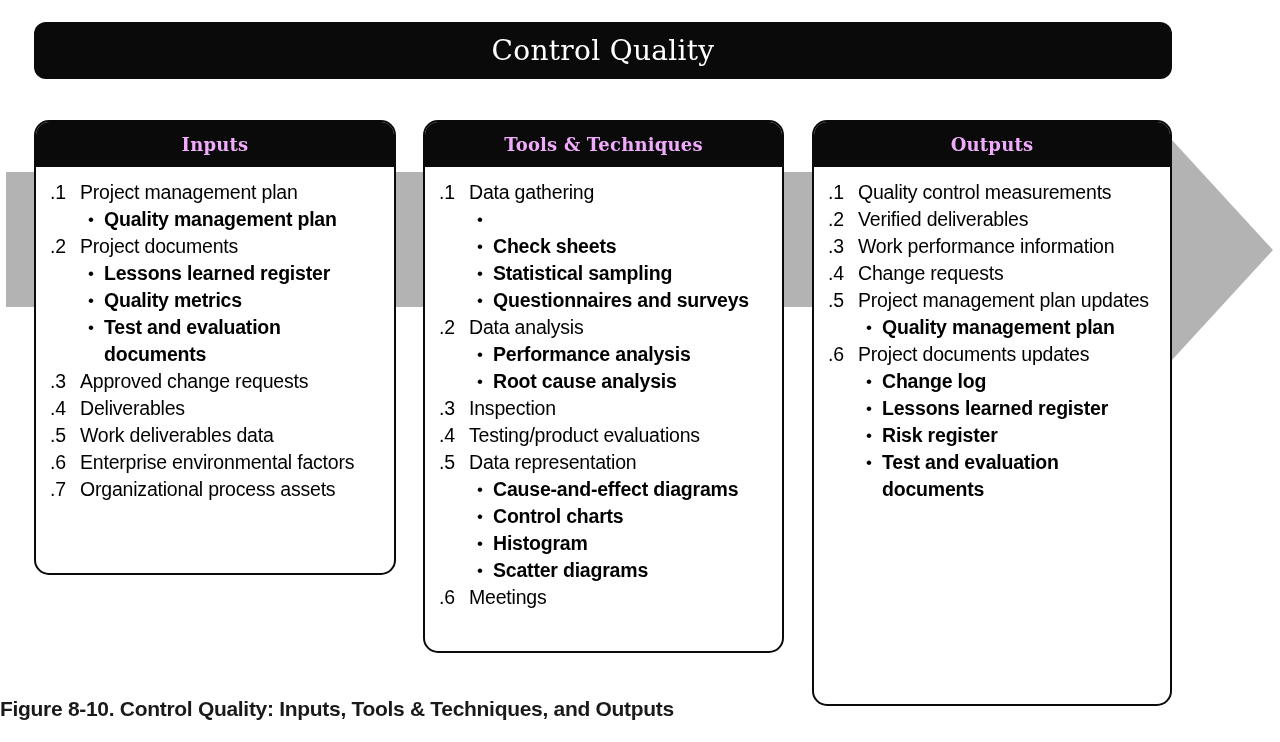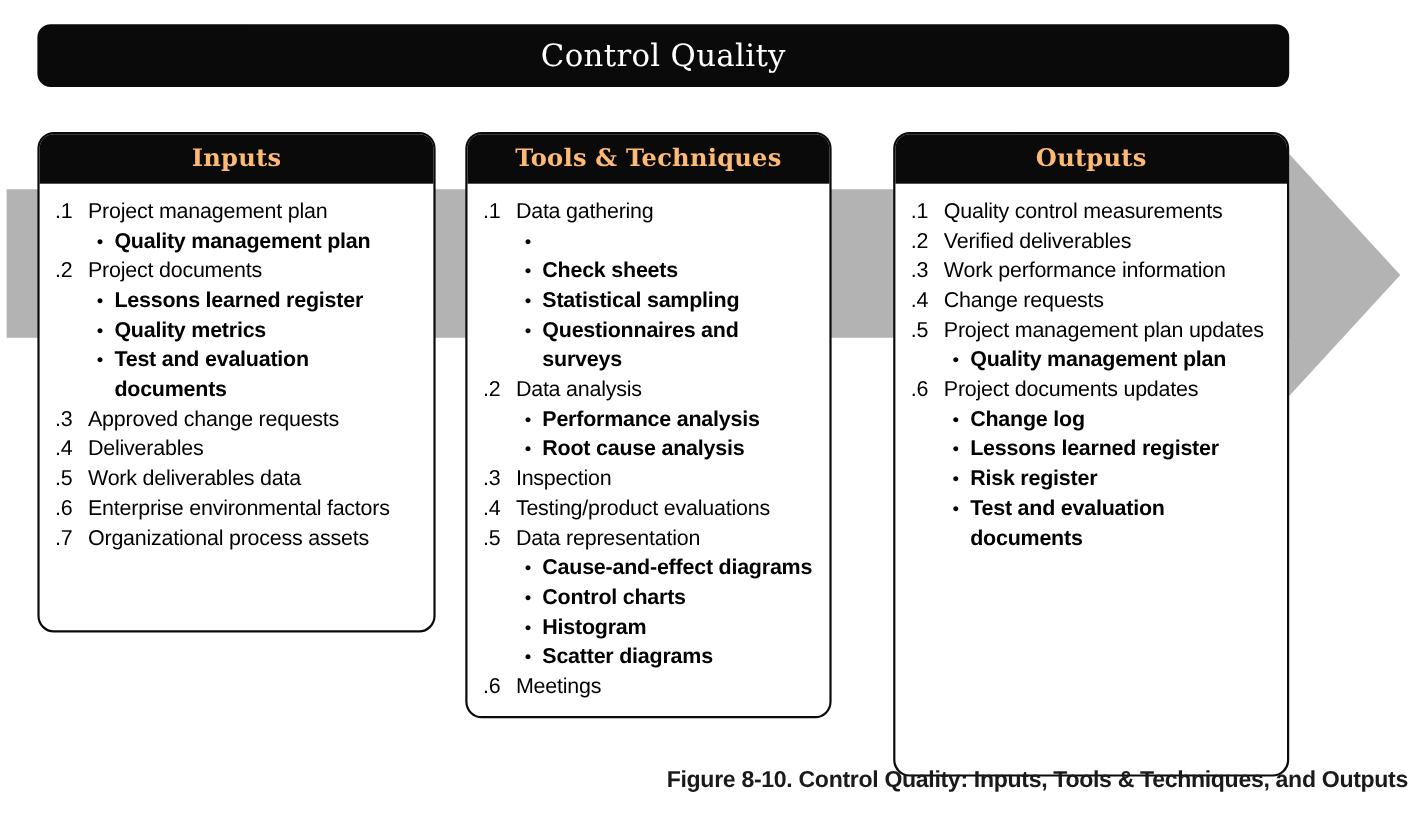--- a/index.html
+++ b/index.html
@@ -58,24 +58,24 @@
   }
   .column-header {
     background: #0a0a0a;
     height: 46px;
     display: flex;
     align-items: center;
     justify-content: center;
     margin: -1px -1px 0 -1px;
   }
   .column-header .header-text {
-    color: #fdba74;
+    color: #f0abfc;
     font-family: "DejaVu Serif", serif;
     font-weight: bold;
-    font-size: 22px;
+    font-size: 18px;
     letter-spacing: 0.2px;
   }
   .column-body {
     padding: 12px 10px 10px 14px;
   }
 
   
   .item-row {
     display: flex;
     align-items: flex-start;
@@ -108,30 +108,30 @@
     font-size: 17px;
     line-height: 27px;
   }
   .sub-text {
     flex: 1 1 auto;
     font-weight: bold;
   }
 
   
   #column-inputs  { left: 34px;  top: 120px; width: 362px; height: 455px; }
-  #column-tools   { left: 423px; top: 120px; width: 333px; height: 533px; }
+  #column-tools   { left: 423px; top: 120px; width: 361px; height: 533px; }
   #column-outputs { left: 812px; top: 120px; width: 360px; height: 586px; }
 
   
   #figure-caption {
     position: absolute;
     left: 0;
     top: 697px;
     width: 1280px;
-    text-align: right;
+    text-align: left;
     font-family: "Liberation Sans", sans-serif;
     font-weight: bold;
     font-size: 21px;
     color: #1a1a1a;
     letter-spacing: -0.3px;
   }
 </style>
 </head>
 <body>
 

